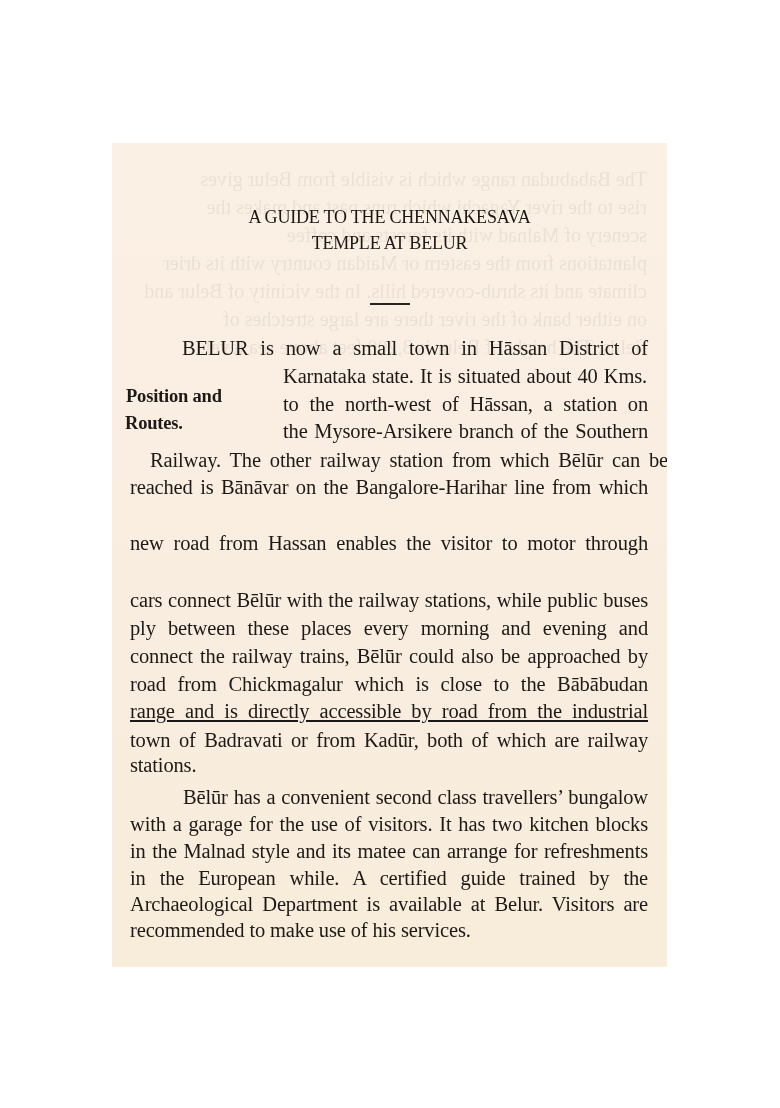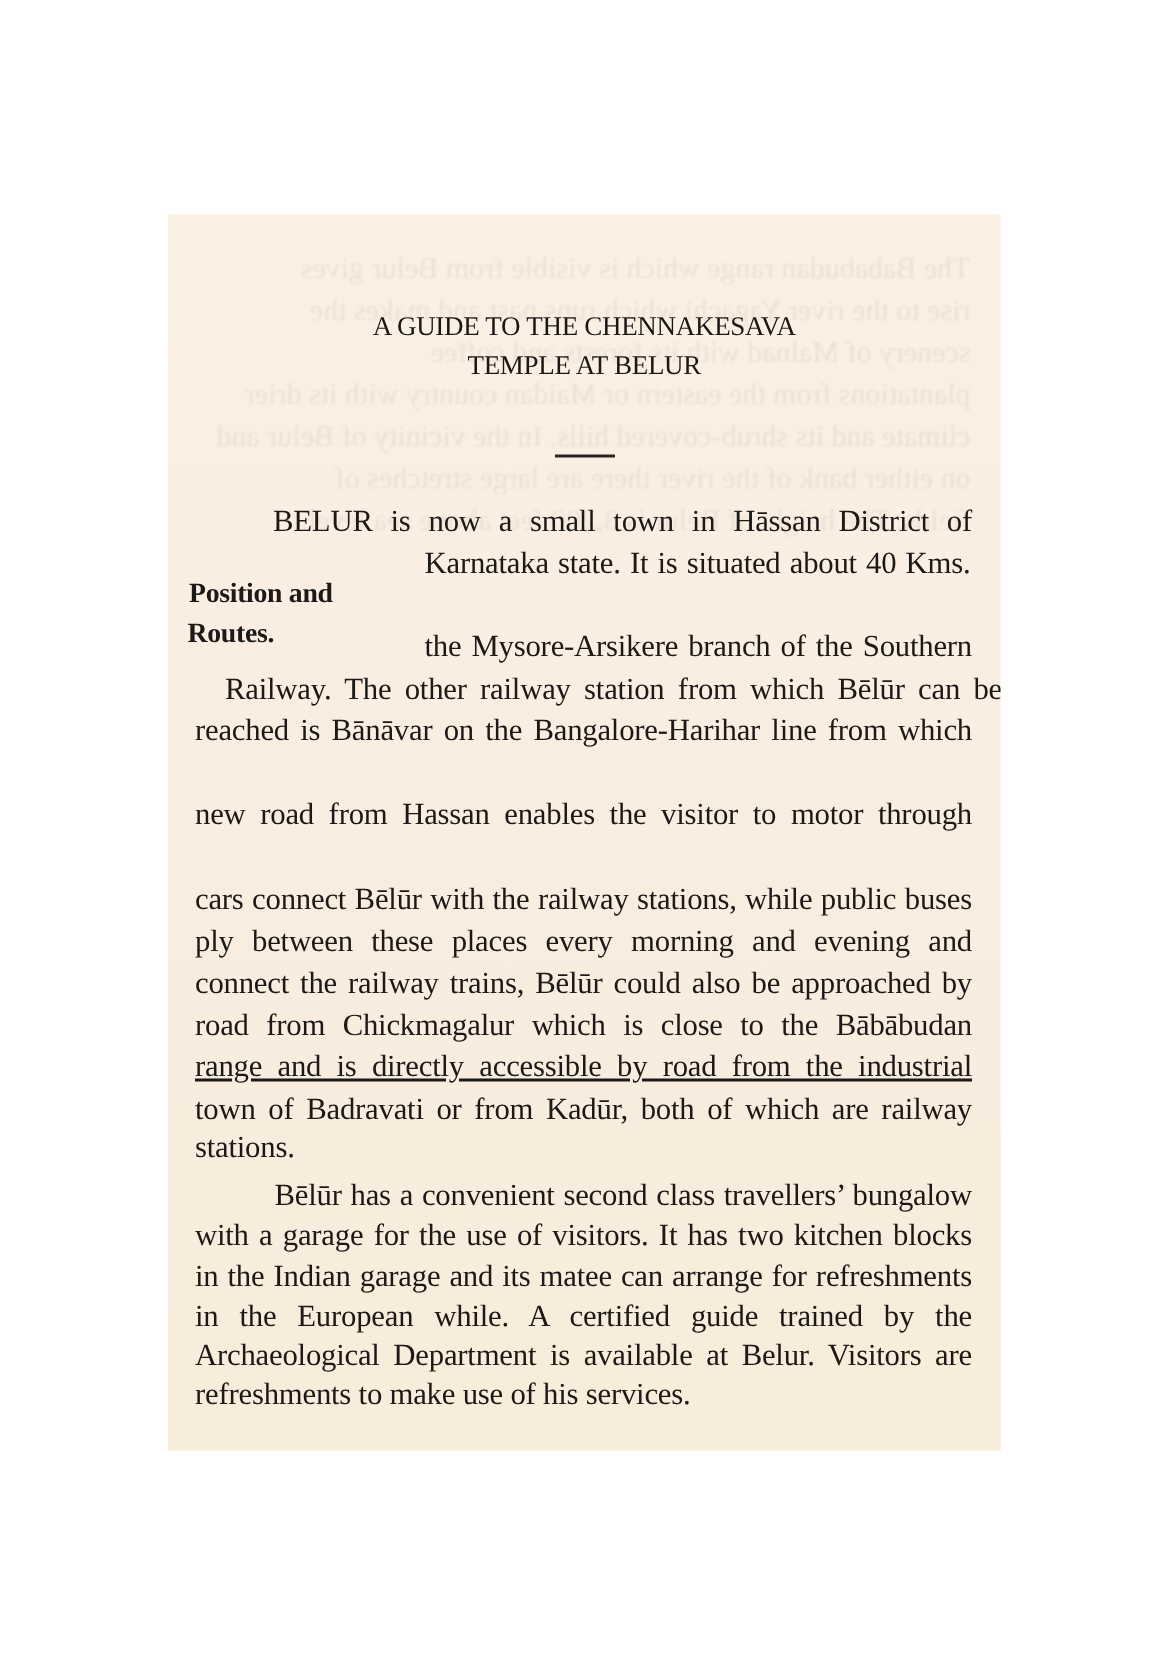--- a/index.html
+++ b/index.html
@@ -95,32 +95,33 @@
   <div class="title" style="top:61px;">A GUIDE TO THE CHENNAKESAVA</div>
   <div class="title" style="top:87px;">TEMPLE AT BELUR</div>
 
   <div class="rule" style="top:160px;"></div>
 
   <div class="side" style="left:14px; top:241px;">Position and</div>
   <div class="side" style="left:13px; top:268px;">Routes.</div>
 
   <div class="line just" style="left:70px; width:466px; top:193px;">BELUR is now a small town in Hāssan District of</div>
   <div class="line just" style="left:171px; width:364px; top:221px;">Karnataka state. It is situated about 40 Kms.</div>
+  <div class="line just" style="left:171px; width:365px; top:249px;">to the north-west of Hāssan, a station on</div>
   <div class="line just" style="left:171px; width:365px; top:276px;">the Mysore-Arsikere branch of the Southern</div>
   <div class="line just" style="left:18px; width:518px; top:305px;margin-left:20px;">Railway. The other railway station from which Bēlūr can be</div>
   <div class="line just" style="left:18px; width:518px; top:332px;">reached is Bānāvar on the Bangalore-Harihar line from which</div>
   <div class="line just" style="left:18px; width:518px; top:388px;">new road from Hassan enables the visitor to motor through</div>
   <div class="line just" style="left:18px; width:518px; top:445px;">cars connect Bēlūr with the railway stations, while public buses</div>
   <div class="line just" style="left:18px; width:518px; top:473px;">ply between these places every morning and evening and</div>
   <div class="line just" style="left:18px; width:518px; top:501px;">connect the railway trains, Bēlūr could also be approached by</div>
   <div class="line just" style="left:18px; width:518px; top:529px;">road from  Chickmagalur which is close to the Bābābudan</div>
   <div class="line just" style="left:18px; width:518px; top:556px;text-decoration:underline;">range and is directly accessible by road from the industrial</div>
   <div class="line just" style="left:18px; width:518px; top:585px;">town of Badravati or from Kadūr, both of which are railway</div>
   <div class="line" style="left:18px; top:610px;">stations.</div>
 
   <div class="line just" style="left:71px; width:465px; top:642px;">Bēlūr has a convenient second class travellers’ bungalow</div>
   <div class="line just" style="left:18px; width:518px; top:669px;">with a garage for the use of visitors. It has two kitchen blocks</div>
-  <div class="line just" style="left:18px; width:518px; top:696px;">in the Indian garage and its matee can arrange for refreshments</div>
+  <div class="line just" style="left:18px; width:518px; top:696px;">in the Malnad style and its matee can arrange for refreshments</div>
   <div class="line just" style="left:18px; width:518px; top:723px;">in the European while. A certified guide trained by the</div>
   <div class="line just" style="left:18px; width:518px; top:749px;">Archaeological Department is available at Belur. Visitors are</div>
-  <div class="line" style="left:18px; top:775px;">refreshments to make use of his services.</div>
+  <div class="line" style="left:18px; top:775px;">recommended to make use of his services.</div>
 
 </div>
 
 </body></html>

